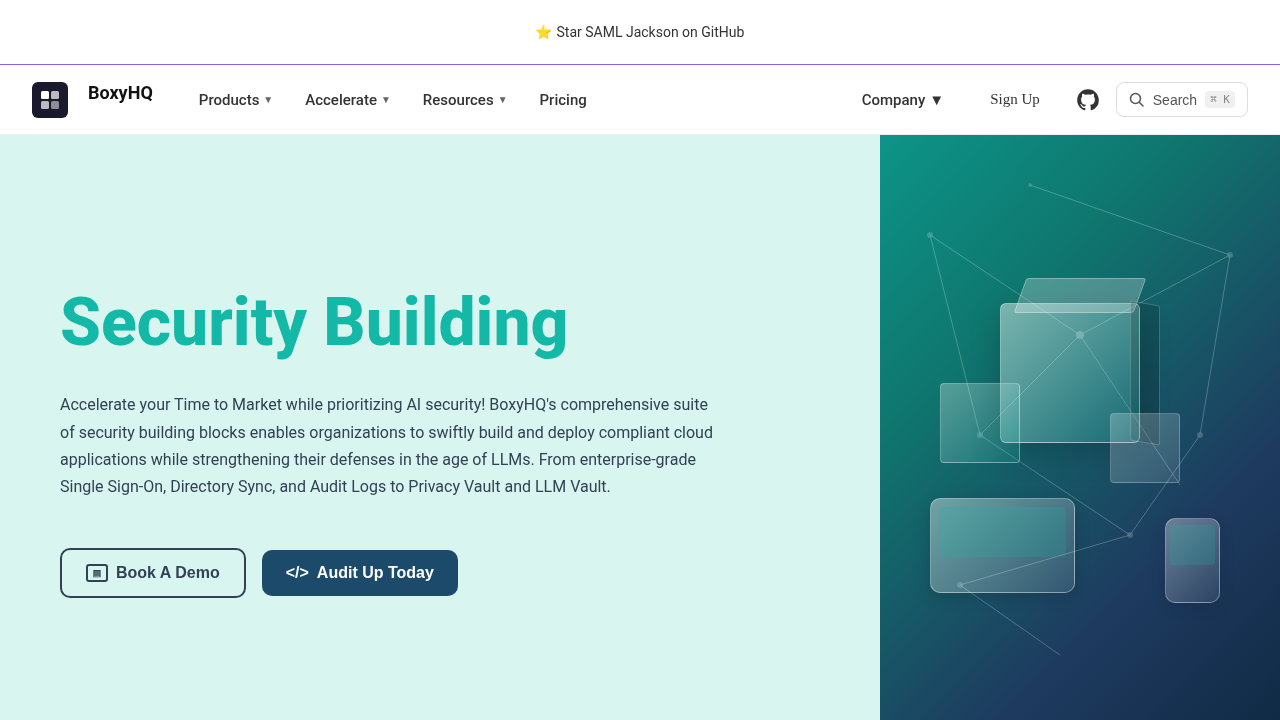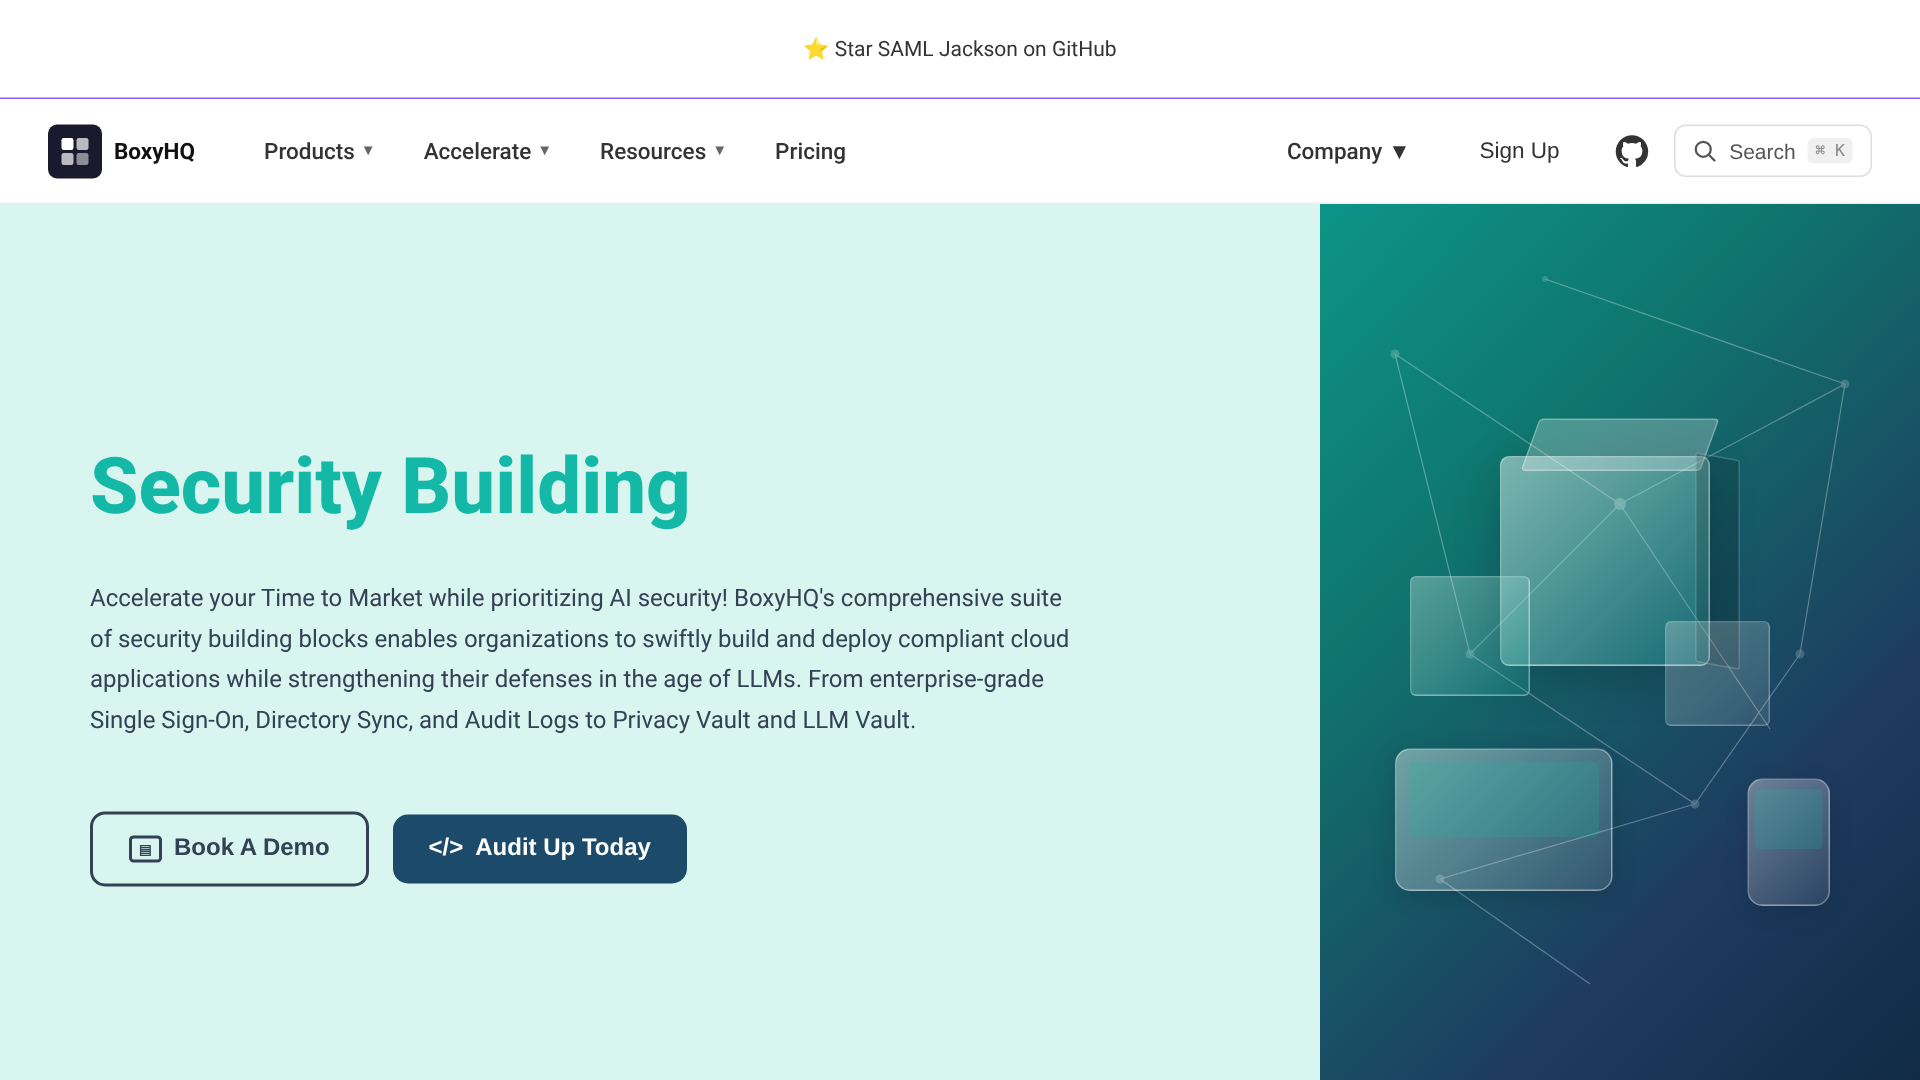--- a/index.html
+++ b/index.html
@@ -21,24 +21,23 @@
       background: #fff;
       display: flex;
       align-items: center;
       padding: 0 32px;
       height: 70px;
       border-bottom: 1px solid #eee;
       position: relative;
     }
     .nav-logo {
       display: flex;
-      align-items: center;
-      gap: 8px;
+      gap: 20px;
       font-weight: 700;
-      font-size: 15px;
+      font-size: 18px;
       color: #111;
       margin-right: 32px;
       cursor: pointer;
     }
     .logo-icon {
       width: 36px;
       height: 36px;
       background: #1a1a2e;
       border-radius: 6px;
       display: flex;
@@ -87,20 +86,21 @@
     }
     .signup-btn {
       padding: 8px 20px;
       font-size: 15px;
       color: #333;
       cursor: pointer;
       border-radius: 6px;
       font-weight: 500;
       background: none;
       border: none;
+      font-family: Liberation Serif, serif;
     }
     .github-icon {
       width: 32px;
       height: 32px;
       cursor: pointer;
       display: flex;
       align-items: center;
       justify-content: center;
       border-radius: 50%;
     }
@@ -133,21 +133,21 @@
       align-items: center;
       padding: 60px 40px 60px 60px;
       position: relative;
       overflow: hidden;
     }
     .hero-content {
       max-width: 700px;
       flex: 1;
     }
     .hero-title {
-      font-size: 52px;
+      font-size: 66px;
       font-weight: 800;
       line-height: 1.1;
       color: #1b4a6b;
       margin-bottom: 32px;
     }
     .hero-title span.teal { color: #14b8a6; }
     .hero-desc {
       font-size: 16px;
       color: #334155;
       line-height: 1.7;

